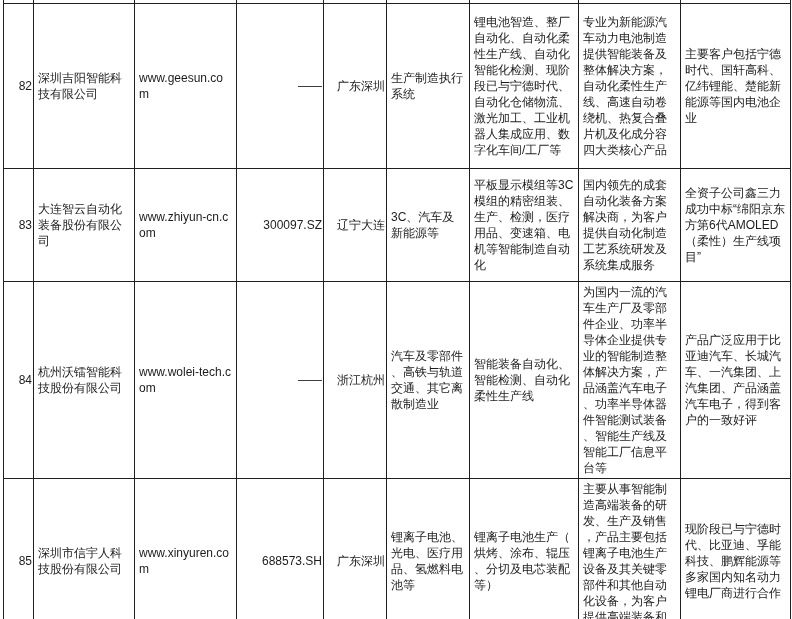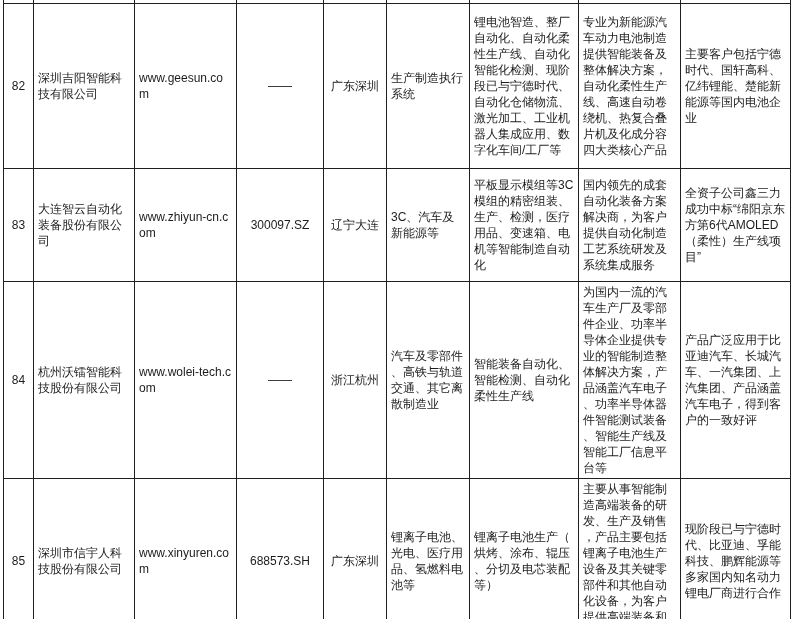--- a/index.html
+++ b/index.html
@@ -19,21 +19,21 @@
     border: 1px solid var(--border, #1f1f1f);
     vertical-align: middle;
     padding: 2px 4px;
     font-size: 12px;
     line-height: 16px;
     text-align: left;
     word-break: break-all;
     line-break: anywhere;
     overflow: hidden;
   }
-  td.center { text-align: center; padding: 2px 1px; }
+  td.center { text-align: right; padding: 2px 1px; }
   tr.row-82 td { height: 160px; }
   tr.row-83 td { height: 108px; }
   tr.row-84 td { height: 176px; }
   tr.row-85 td { height: 154px; }
   tr.sliver-top td { height: 5px; padding: 0; }
 </style>
 </head>
 <body>
 
 <div class="page">

